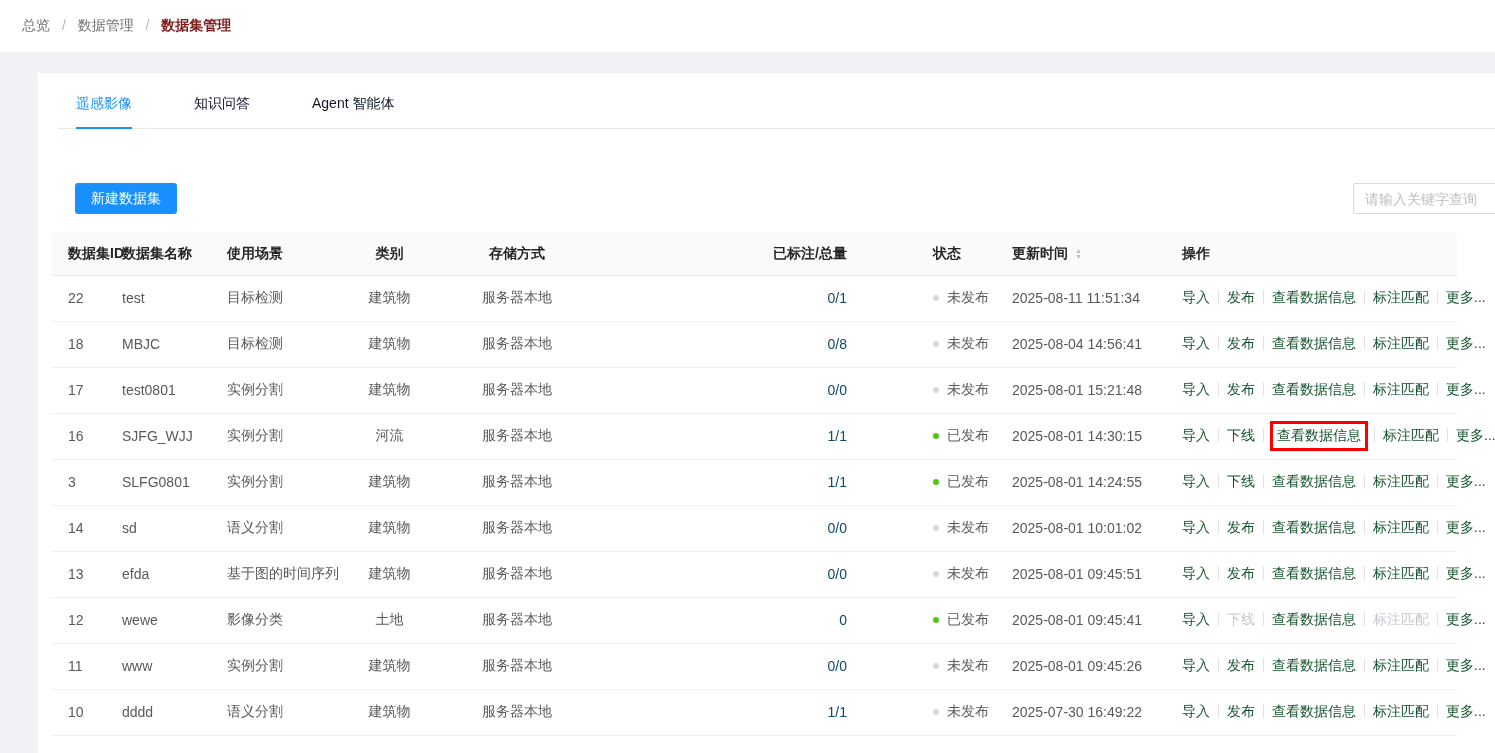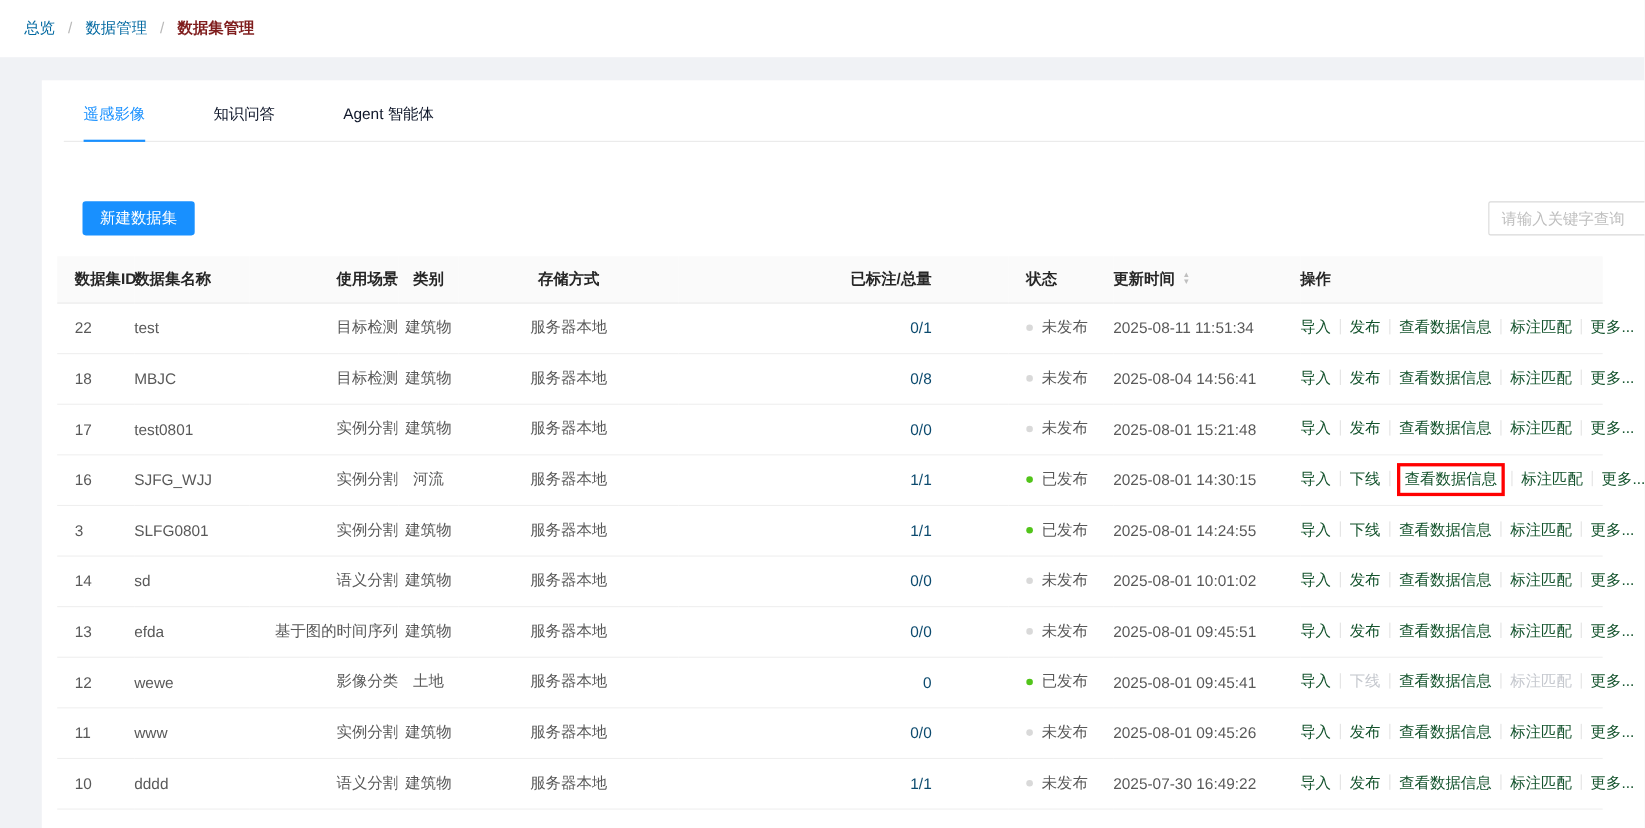--- a/index.html
+++ b/index.html
@@ -1,21 +1,21 @@
 <!DOCTYPE html>
 <html><head>
 <meta charset="utf-8">
 <style>
   * { box-sizing: border-box; margin: 0; padding: 0; }
   html, body { width: 1495px; height: 753px; overflow: hidden; }
   body { font-family: "Liberation Sans", "DejaVu Sans", sans-serif; background: #f0f2f5; font-size: 14px; }
 
   
   .topbar { background: #fff; height: 52px; padding: 17px 0 0 22px; }
-  .crumb { color: #0369a1; cursor: pointer; }
+  .crumb { color: #737373; cursor: pointer; }
   .crumb-sep { color: #b8b8b8; margin: 0 8px; }
   .crumb.current { color: #7f1d1d; font-weight: 700; cursor: default; }
 
   
   .card { margin-left: 38px; margin-top: 21px; background: #fff; height: 680px; position: relative; }
 
   
   .tabbar { padding: 22px 0 0 18px; border-bottom: 1px solid #e9e9e9; display: flex; margin-left: 20px; }
   .tab { padding-bottom: 15px; margin-right: 62px; color: #0f172a; cursor: pointer; position: relative; }
   .tab.active { color: #1890ff; }
@@ -31,21 +31,21 @@
   .search-input::placeholder { color: #bfbfbf; }
 
   
   .tbl-wrap { margin: 18px 0 0 14px; }
   table { border-collapse: collapse; table-layout: fixed; width: 1405px; font-size: 14px; }
   thead th { background: #fafafa; height: 42px; font-weight: 700; color: #262626; text-align: left;
              border-bottom: 1px solid #e8e8e8; white-space: nowrap; }
   tbody td { height: 46px; border-bottom: 1px solid #efefef; color: #595959; white-space: nowrap; }
   .col-id     { width: 70px;  padding-left: 16px; }
   .col-name   { width: 105px; }
-  .col-scene  { width: 135px; text-align: right; }
+  .col-scene  { width: 135px; text-align: left; }
   .col-cat    { width: 55px;  text-align: center; }
   .col-storage{ width: 200px; text-align: center; }
   .col-ratio  { width: 300px; text-align: right; padding-right: 70px; }
   .col-status { width: 95px;  padding-left: 16px; font-family: Liberation Serif, serif; }
   .col-time   { width: 170px; }
   .col-ops    { width: 275px; }
   td.col-ratio { color: #0c4a6e; cursor: pointer; }
 
   .sorter { display: inline-flex; flex-direction: column; vertical-align: middle; margin-left: 7px; cursor: pointer; }
   .sorter span { font-size: 7px; line-height: 6px; color: #bfbfbf; }

